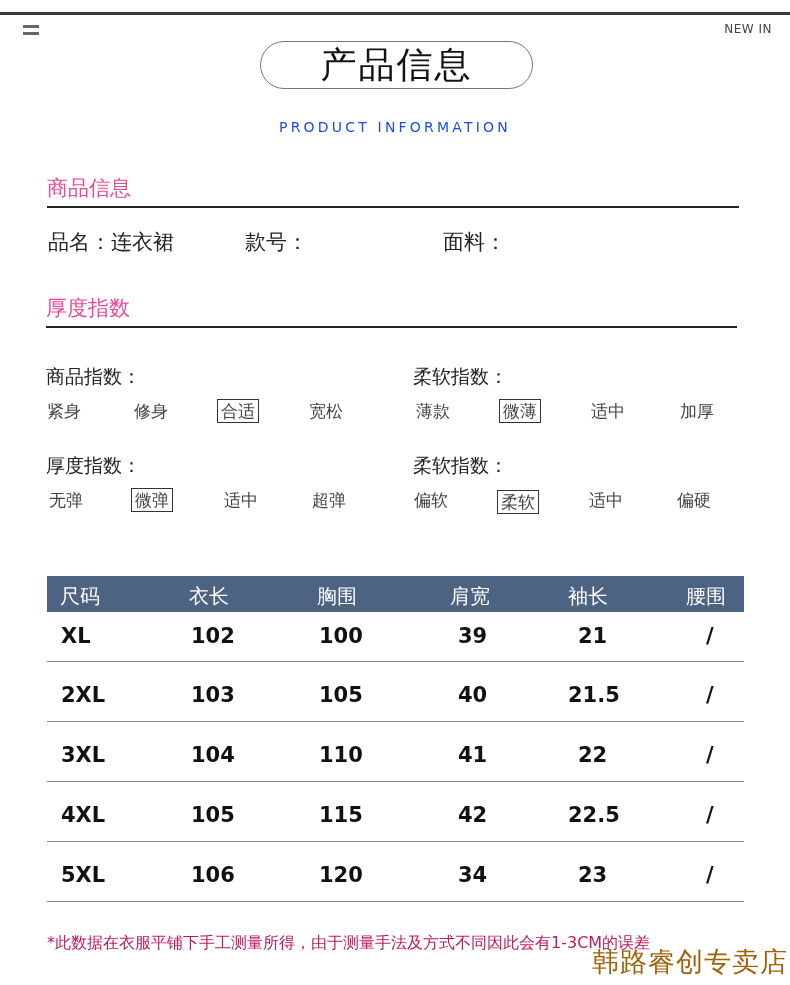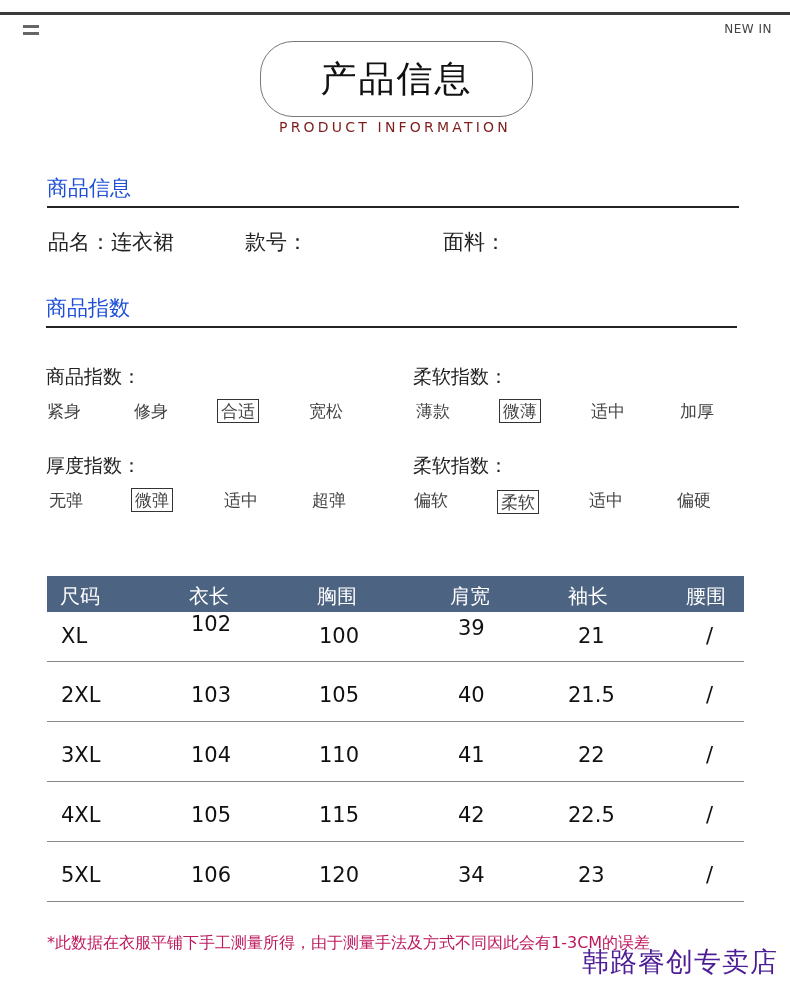--- a/index.html
+++ b/index.html
@@ -6,43 +6,43 @@
   html, body { width: 790px; height: 985px; background: #ffffff; overflow: hidden; }
   body { position: relative; font-family: "DejaVu Sans", "Liberation Sans", sans-serif; color: #222; }
 
   .top-bar { position: absolute; left: 0; top: 12px; width: 790px; height: 3px; background: #3a3a3a; }
   .menu-icon { position: absolute; left: 23px; top: 25px; width: 16px; height: 10px; }
   .menu-icon span { position: absolute; left: 0; width: 16px; height: 3px; background: #666; }
   .menu-icon span:nth-child(1) { top: 0; }
   .menu-icon span:nth-child(2) { top: 7px; }
   .new-in { position: absolute; right: 18px; top: 22px; font-size: 12px; color: #444; letter-spacing: 0.5px; }
 
-  .title-pill { position: absolute; left: 260px; top: 41px; width: 273px; height: 76px; border: 1.5px solid #777; border-radius: 33px;
+  .title-pill { position: absolute; left: 260px; top: 41px; width: 273px; height: 48px; border: 1.5px solid #777; border-radius: 33px;
     display: flex; align-items: center; justify-content: center; }
   .title-pill span { font-size: 36px; color: #111; letter-spacing: 2px; }
-  .subtitle { position: absolute; left: 0; width: 790px; top: 119px; text-align: center; font-size: 14px; color: #7f1d1d; letter-spacing: 3.2px; }
+  .subtitle { position: absolute; left: 0; width: 790px; top: 119px; text-align: center; font-size: 14px; color: #1d4ed8; letter-spacing: 3.2px; }
 
-  .section-head { position: absolute; left: 47px; font-size: 21px; color: #1d4ed8; font-family: Liberation Serif, serif; }
+  .section-head { position: absolute; left: 47px; font-size: 21px; color: #ec4899; font-family: Liberation Serif, serif; }
   .section-rule { position: absolute; left: 47px; width: 692px; height: 1.5px; background: #222; }
 
   .info-row { position: absolute; top: 228px; font-size: 21px; color: #222; }
 
   .idx-label { position: absolute; font-size: 19px; color: #222; }
   .idx-opt { position: absolute; font-size: 17px; color: #444; line-height: 22px; padding: 0 3px; }
   .idx-opt.selected { border: 1.2px solid #333; }
 
   .table { position: absolute; left: 47px; top: 576px; width: 697px; text-align: right; }
   .thead { height: 36px; background: #4d6382; display: flex; align-items: center; }
   .th { position: absolute; color: #fff; font-size: 20px; top: 7px; }
-  .trow { position: relative; height: 60px; border-bottom: 1.5px solid #888; }
+  .trow { position: relative; height: 60px; border-bottom: 1.5px solid #888; font-weight: bold; }
   .trow:first-of-type { height: 50px; }
   .td { position: absolute; font-size: 21px; color: #111; }
 
   .note { position: absolute; left: 47px; top: 933px; font-size: 16px; color: #be185d; white-space: nowrap; }
-  .watermark { position: absolute; right: 12px; top: 944px; font-family: Liberation Mono, monospace; font-size: 27px; color: #4c1d95; letter-spacing: 1px; white-space: nowrap; }
+  .watermark { position: absolute; right: 2px; top: 944px; font-family: Liberation Mono, monospace; font-size: 27px; color: #a16207; letter-spacing: 1px; white-space: nowrap; }
 </style>
 </head>
 <body>
 
 <div class="top-bar"></div>
 <div class="menu-icon">
     <span></span>
     <span></span>
   </div>
 <div class="new-in">NEW IN</div>
@@ -54,21 +54,21 @@
 
 <div class="section-head" style="top:174px">商品信息</div>
 <div class="section-rule" style="top:206px"></div>
 
 <div class="info-row" style="left:48px">
   <span>品名：</span><span>连衣裙</span>
 </div>
 <div class="info-row" style="left:245px">款号：</div>
 <div class="info-row" style="left:443px">面料：</div>
 
-<div class="section-head" style="top:294px; left:46px">商品指数</div>
+<div class="section-head" style="top:294px; left:46px">厚度指数</div>
 <div class="section-rule" style="top:326px; left:46px; width:691px"></div>
 
 <div class="idx-label" style="left:46px; top:364px">商品指数：</div>
 <div class="idx-opt" style="left:44px; top:400px">紧身</div>
 <div class="idx-opt" style="left:131px; top:400px">修身</div>
 <div class="idx-opt selected" style="left:217px; top:399px">合适</div>
 <div class="idx-opt" style="left:306px; top:400px">宽松</div>
 
 <div class="idx-label" style="left:413px; top:364px">柔软指数：</div>
 <div class="idx-opt" style="left:413px; top:400px">薄款</div>
@@ -93,23 +93,23 @@
     <span class="th" style="left:13px">尺码</span>
     <span class="th" style="left:142px">衣长</span>
     <span class="th" style="left:270px">胸围</span>
     <span class="th" style="left:403px">肩宽</span>
     <span class="th" style="left:521px">袖长</span>
     <span class="th" style="left:639px">腰围</span>
   </div>
 
   <div class="trow" style="height:50px">
     <span class="td" style="left:14px; top:12px">XL</span>
-    <span class="td" style="left:144px; top:0">102</span>
+    <span class="td" style="left:144px; top:12px">102</span>
     <span class="td" style="left:272px; top:12px">100</span>
-    <span class="td" style="left:411px; top:4px">39</span>
+    <span class="td" style="left:411px; top:12px">39</span>
     <span class="td" style="left:531px; top:12px">21</span>
     <span class="td" style="left:659px; top:12px">/</span>
   </div>
   <div class="trow">
     <span class="td" style="left:14px; top:21px">2XL</span>
     <span class="td" style="left:144px; top:21px">103</span>
     <span class="td" style="left:272px; top:21px">105</span>
     <span class="td" style="left:411px; top:21px">40</span>
     <span class="td" style="left:521px; top:21px">21.5</span>
     <span class="td" style="left:659px; top:21px">/</span>

